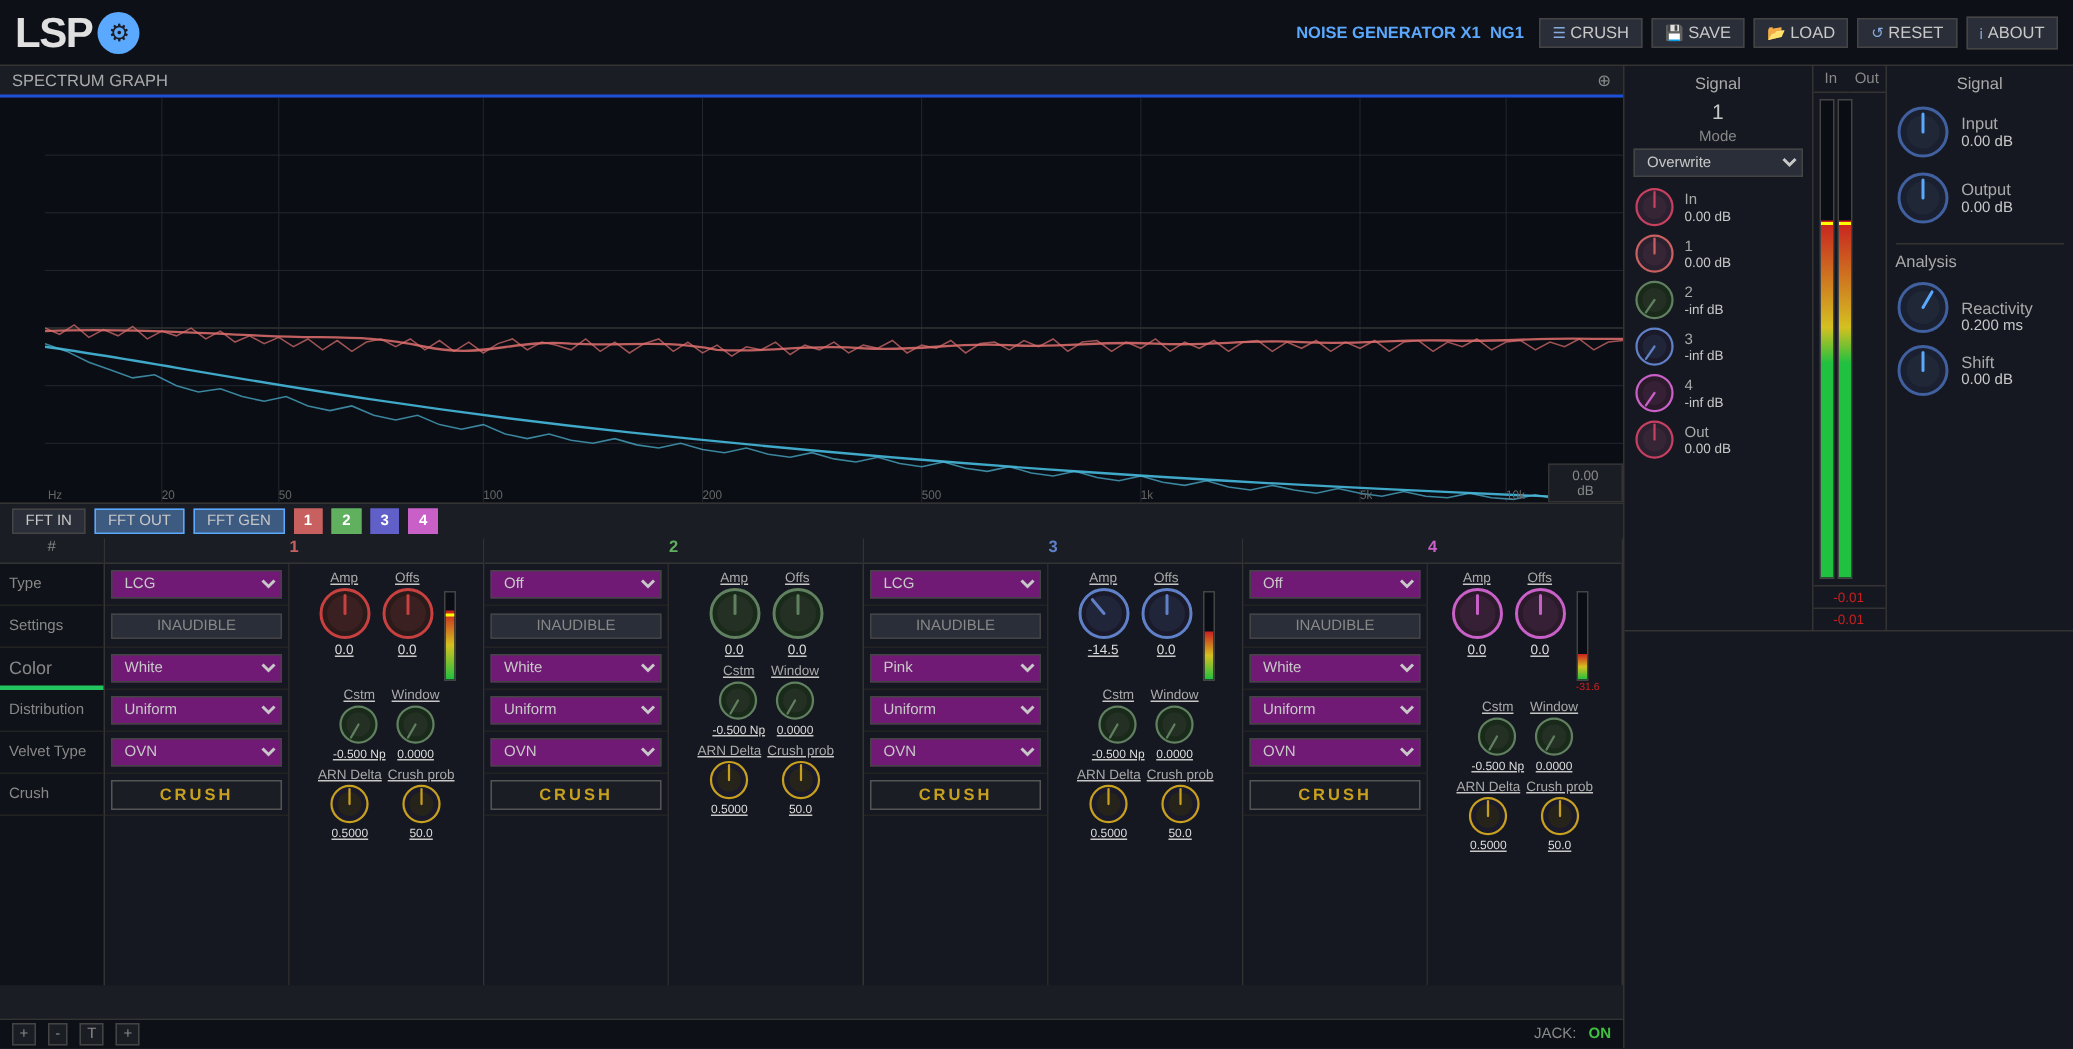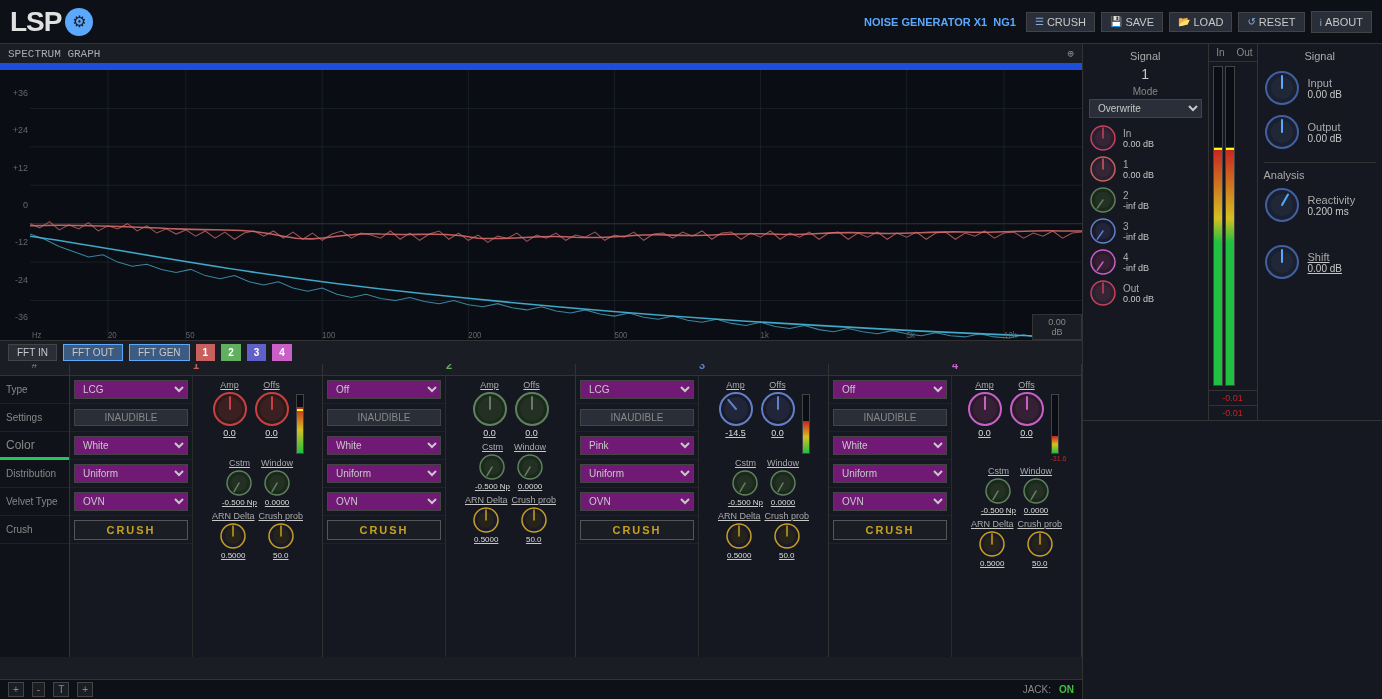--- a/index.html
+++ b/index.html
@@ -69,25 +69,24 @@
       background: #0a0e14;
       border-bottom: 1px solid #333;
       position: relative;
       height: 310px;
     }
     .spectrum-header {
       background: #1a1e24;
       padding: 3px 8px;
       font-size: 11px;
       color: #aaa;
-      border-bottom: 7px solid #1d4ed8;
+      border-bottom: 2px solid #1d4ed8;
       display: flex;
       align-items: center;
       justify-content: space-between;
-      font-family: Liberation Mono, monospace;
     }
     .spectrum-canvas {
       width: 100%;
       height: 270px;
       position: relative;
       overflow: hidden;
     }
     .spectrum-toolbar {
       background: #1a1e24;
       border-top: 1px solid #333;
@@ -304,29 +303,20 @@
 
     <div class="middle-section">
 
       <div class="spectrum-area">
         <div class="spectrum-header">
           <span>SPECTRUM GRAPH</span>
           <span style="color:#888;cursor:pointer;">⊕</span>
         </div>
         <div class="spectrum-canvas">
 
-          <div style="position:absolute;left:0;top:0;bottom:0;width:30px;background:#0a0e14;display:flex;flex-direction:column;justify-content:space-around;padding:4px 2px;">
-            <span style="font-size:9px;color:#666;text-align:right;">+36</span>
-            <span style="font-size:9px;color:#666;text-align:right;">+24</span>
-            <span style="font-size:9px;color:#666;text-align:right;">+12</span>
-            <span style="font-size:9px;color:#666;text-align:right;">0</span>
-            <span style="font-size:9px;color:#666;text-align:right;">-12</span>
-            <span style="font-size:9px;color:#666;text-align:right;">-24</span>
-            <span style="font-size:9px;color:#666;text-align:right;">-36</span>
-          </div>
           <svg class="spectrum-svg" viewBox="0 0 1080 260" preserveAspectRatio="none" style="left:30px;width:calc(100% - 30px);">
 
             <line x1="0" y1="37" x2="1080" y2="37" stroke="#2a2e38" stroke-width="0.5"></line>
             <line x1="0" y1="74" x2="1080" y2="74" stroke="#2a2e38" stroke-width="0.5"></line>
             <line x1="0" y1="111" x2="1080" y2="111" stroke="#2a2e38" stroke-width="0.5"></line>
             <line x1="0" y1="148" x2="1080" y2="148" stroke="#333" stroke-width="1"></line>
             <line x1="0" y1="185" x2="1080" y2="185" stroke="#2a2e38" stroke-width="0.5"></line>
             <line x1="0" y1="222" x2="1080" y2="222" stroke="#2a2e38" stroke-width="0.5"></line>
 
             <line x1="80" y1="0" x2="80" y2="260" stroke="#2a2e38" stroke-width="0.5"></line>
@@ -939,32 +929,32 @@
               <line x1="18" y1="18" x2="18" y2="6" stroke="#5ba8ff" stroke-width="2" stroke-linecap="round"></line>
             </svg>
             <div>
               <div style="font-size:11px;color:#aaa;">Output</div>
               <div style="font-size:10px;color:#c8c8c8;">0.00 dB</div>
             </div>
           </div>
 
           <div style="border-top:1px solid #333;padding-top:6px;margin-top:4px;">
             <div style="font-size:11px;color:#aaa;margin-bottom:6px;">Analysis</div>
-            <div style="display:flex;align-items:center;gap:8px;margin-bottom:21px;">
+            <div style="display:flex;align-items:flex-end;gap:8px;margin-bottom:6px;">
               <svg width="36" height="36" viewBox="0 0 36 36" style="cursor:pointer;">
                 <circle cx="18" cy="18" r="16" fill="#1a2030" stroke="#4060a0" stroke-width="2"></circle>
                 <circle cx="18" cy="18" r="11" fill="#202838"></circle>
                 <line x1="18" y1="18" x2="18" y2="6" stroke="#5ba8ff" stroke-width="2" stroke-linecap="round" transform="rotate(30 18 18)"></line>
               </svg>
               <div>
                 <div style="font-size:11px;color:#aaa;">Reactivity</div>
                 <div style="font-size:10px;color:#c8c8c8;">0.200 ms</div>
               </div>
             </div>
-            <div style="display:flex;align-items:center;gap:8px;text-decoration:underline;">
+            <div style="display:flex;align-items:center;gap:8px;">
               <svg width="36" height="36" viewBox="0 0 36 36" style="cursor:pointer;">
                 <circle cx="18" cy="18" r="16" fill="#1a2030" stroke="#4060a0" stroke-width="2"></circle>
                 <circle cx="18" cy="18" r="11" fill="#202838"></circle>
                 <line x1="18" y1="18" x2="18" y2="6" stroke="#5ba8ff" stroke-width="2" stroke-linecap="round"></line>
               </svg>
               <div>
                 <div style="font-size:11px;color:#aaa;">Shift</div>
                 <div style="font-size:10px;color:#c8c8c8;">0.00 dB</div>
               </div>
             </div>

